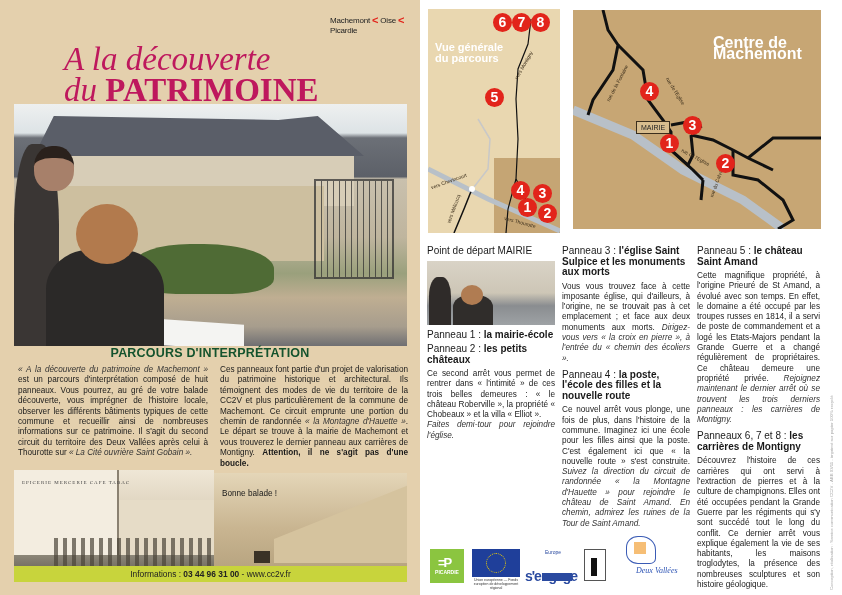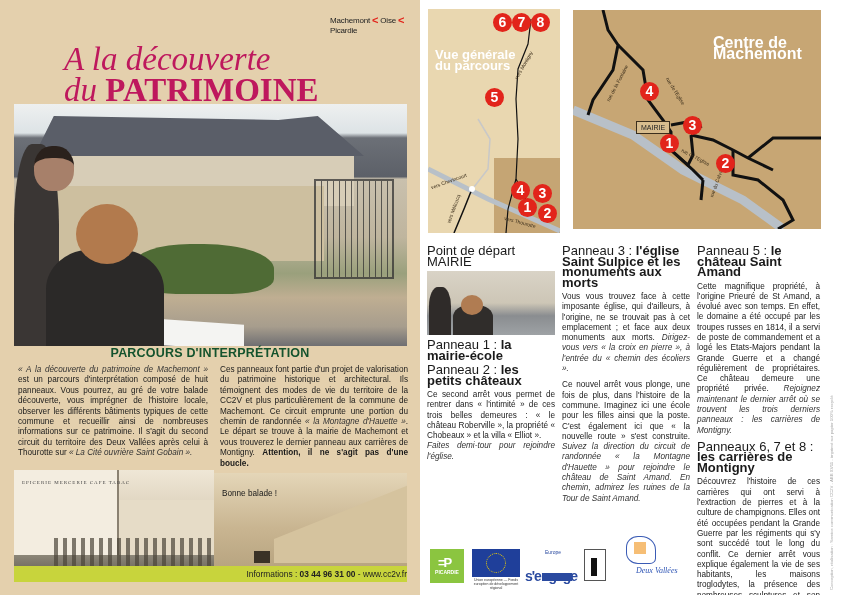--- a/index.html
+++ b/index.html
@@ -41,37 +41,37 @@
   .old-photo-left { position: absolute; left: 14px; top: 470px; width: 200px; height: 103px;
     background: linear-gradient(180deg, #efe7d6 0%, #ddd2bd 40%, #9b9586 75%, #6a6559 100%); overflow: hidden; }
   .old-photo-left .bldg { position: absolute; left: 0; top: 0; width: 105px; height: 85px; background: #f3ede0; border-right: 2px solid #8a8171; }
   .old-photo-left .bldg2 { position: absolute; left: 105px; top: 30px; width: 95px; height: 55px; background: #e6dcc7; }
   .old-photo-left .sign { position: absolute; left: 8px; top: 10px; font-size: 5px; font-family: "Liberation Serif", serif; color: #444; letter-spacing: 1px; }
   .old-photo-left .crowd { position: absolute; left: 40px; top: 68px; width: 160px; height: 28px; background: repeating-linear-gradient(90deg, #4a4438 0 4px, transparent 4px 9px); opacity: .7; }
   .old-photo-right { position: absolute; left: 214px; top: 473px; width: 193px; height: 100px;
     background: linear-gradient(180deg, #e4d6b8 0%, #c9b591 55%, #b5a27e 100%); overflow: hidden; }
   .old-photo-right .bldg { position: absolute; left: 60px; top: 10px; width: 140px; height: 80px; background: #d5c39e; clip-path: polygon(0 70%, 100% 0, 100% 100%, 0 100%); }
   .old-photo-right .car { position: absolute; left: 40px; top: 78px; width: 16px; height: 12px; background: #3a3226; }
-  .info-bar { position: absolute; left: 14px; top: 566px; width: 393px; height: 16px; background: #c8d43c; font-size: 8.4px; text-align: right; line-height: 16px; color: #222; }
+  .info-bar { position: absolute; left: 14px; top: 566px; width: 393px; height: 16px; background: #c8d43c; font-size: 8.4px; text-align: center; line-height: 16px; color: #222; }
   .info-bar .b { font-weight: bold; }
 
   
   .right-page { position: absolute; left: 420px; top: 0; width: 422px; height: 595px; background: #fff; }
   .map1 { position: absolute; left: 428px; top: 9px; width: 132px; height: 224px; background: #e9d7b0; overflow: hidden; }
   .map1 .inset { position: absolute; left: 66px; top: 149px; width: 66px; height: 75px; background: #c5a574; }
-  .map1 .label { position: absolute; left: 7px; top: 40px; color: #fff; font-weight: bold; font-size: 13px; line-height: 11px; }
+  .map1 .label { position: absolute; left: 7px; top: 33px; color: #fff; font-weight: bold; font-size: 11px; line-height: 11px; }
   .map2 { position: absolute; left: 573px; top: 10px; width: 248px; height: 219px; background: #c7a674; overflow: hidden; }
   .map2 .label { position: absolute; left: 140px; top: 27px; color: #fff; font-weight: bold; font-size: 16px; line-height: 11px; }
   .mairie-box { position: absolute; left: 636px; top: 121px; width: 34px; height: 13px; border: 1px solid #3b2e1c; background: #d8bd8e; font-size: 7px; line-height: 11px; text-align: center; color: #222; }
   svg.map-svg { position: absolute; left: 0; top: 0; }
   .marker { position: absolute; width: 19px; height: 19px; border-radius: 50%; background: #e2241b; color: #fff; font-weight: bold; font-size: 14px; line-height: 19px; text-align: center; }
   .road-lbl { position: absolute; font-size: 5px; color: #3a2d1a; white-space: nowrap; }
 
   .panel { position: absolute; font-size: 8.2px; line-height: 10.3px; color: #1a1a1a; text-align: justify; }
-  .panel .h { font-size: 13px; text-align: left; margin-bottom: 4px; line-height: 10.5px; }
+  .panel .h { font-size: 10px; text-align: left; margin-bottom: 4px; line-height: 10.5px; }
   .panel .h .b { font-weight: bold; }
   .panel .it { font-style: italic; color: #333; }
   .panel p { margin-bottom: 6px; }
   .p-col1 { left: 427px; top: 246px; width: 128px; }
   .p-col2 { left: 562px; top: 246px; width: 128px; }
   .p-col3 { left: 697px; top: 246px; width: 123px; }
   .mairie-photo { width: 128px; height: 64px; margin: 2px 0 5px;
     background: linear-gradient(180deg, #d9d3c6 0%, #cdc6b6 50%, #8a8d90 70%, #9ea2a5 100%); position: relative; overflow: hidden; }
   .mairie-photo .m1 { position: absolute; left: 2px; top: 16px; width: 22px; height: 48px; background: #2f2b29; border-radius: 40% 40% 0 0; }
   .mairie-photo .m2 { position: absolute; left: 26px; top: 34px; width: 40px; height: 30px; background: #302d2b; border-radius: 40% 40% 0 0; }
@@ -224,20 +224,21 @@
     <div class="m2h"></div>
   </div>
   <div class="h"><span>Panneau 1 : </span><span class="b">la mairie-école</span></div>
   <div class="h"><span>Panneau 2 : </span><span class="b">les petits châteaux</span></div>
   <p><span>Ce second arrêt vous permet de rentrer dans « l'intimité » de ces trois belles demeures : « le château Roberville », la propriété « Chobeaux » et la villa « Elliot ».</span><br><span class="it">Faites demi-tour pour rejoindre l'église.</span></p>
 </div>
 
 <div class="panel p-col2">
   <div class="h"><span>Panneau 3 : </span><span class="b">l'église Saint Sulpice et les monuments aux morts</span></div>
   <p><span>Vous vous trouvez face à cette imposante église, qui d'ailleurs, à l'origine, ne se trouvait pas à cet emplacement ; et face aux deux monuments aux morts.</span> <span class="it">Dirigez-vous vers « la croix en pierre », à l'entrée du « chemin des écoliers ».</span></p>
+  <div class="h"><span>Panneau 4 : </span><span class="b">la poste, l'école des filles et la nouvelle route</span></div>
   <p><span>Ce nouvel arrêt vous plonge, une fois de plus, dans l'histoire de la commune. Imaginez ici une école pour les filles ainsi que la poste. C'est également ici que « la nouvelle route » s'est construite.</span> <span class="it">Suivez la direction du circuit de randonnée « la Montagne d'Hauette » pour rejoindre le château de Saint Amand. En chemin, admirez les ruines de la Tour de Saint Amand.</span></p>
 </div>
 
 <div class="panel p-col3">
   <div class="h"><span>Panneau 5 : </span><span class="b">le château Saint Amand</span></div>
   <p><span>Cette magnifique propriété, à l'origine Prieuré de St Amand, a évolué avec son temps. En effet, le domaine a été occupé par les troupes russes en 1814, il a servi de poste de commandement et a logé les Etats-Majors pendant la Grande Guerre et a changé régulièrement de propriétaires. Ce château demeure une propriété privée.</span> <span class="it">Rejoignez maintenant le dernier arrêt où se trouvent les trois derniers panneaux : les carrières de Montigny.</span></p>
   <div class="h"><span>Panneaux 6, 7 et 8 : </span><span class="b">les carrières de Montigny</span></div>
   <p>Découvrez l'histoire de ces carrières qui ont servi à l'extraction de pierres et à la culture de champignons. Elles ont été occupées pendant la Grande Guerre par les régiments qui s'y sont succédé tout le long du conflit. Ce dernier arrêt vous explique également la vie de ses habitants, les maisons troglodytes, la présence des nombreuses sculptures et son histoire géologique.</p>
 </div>
 

